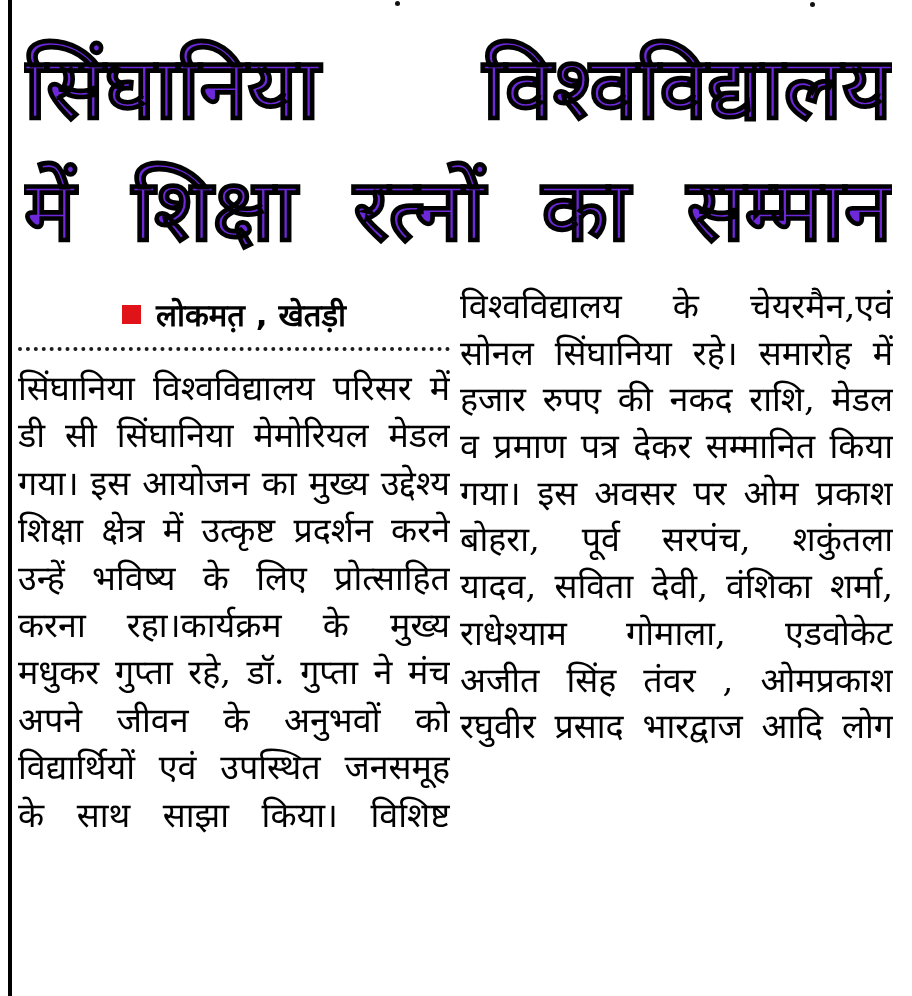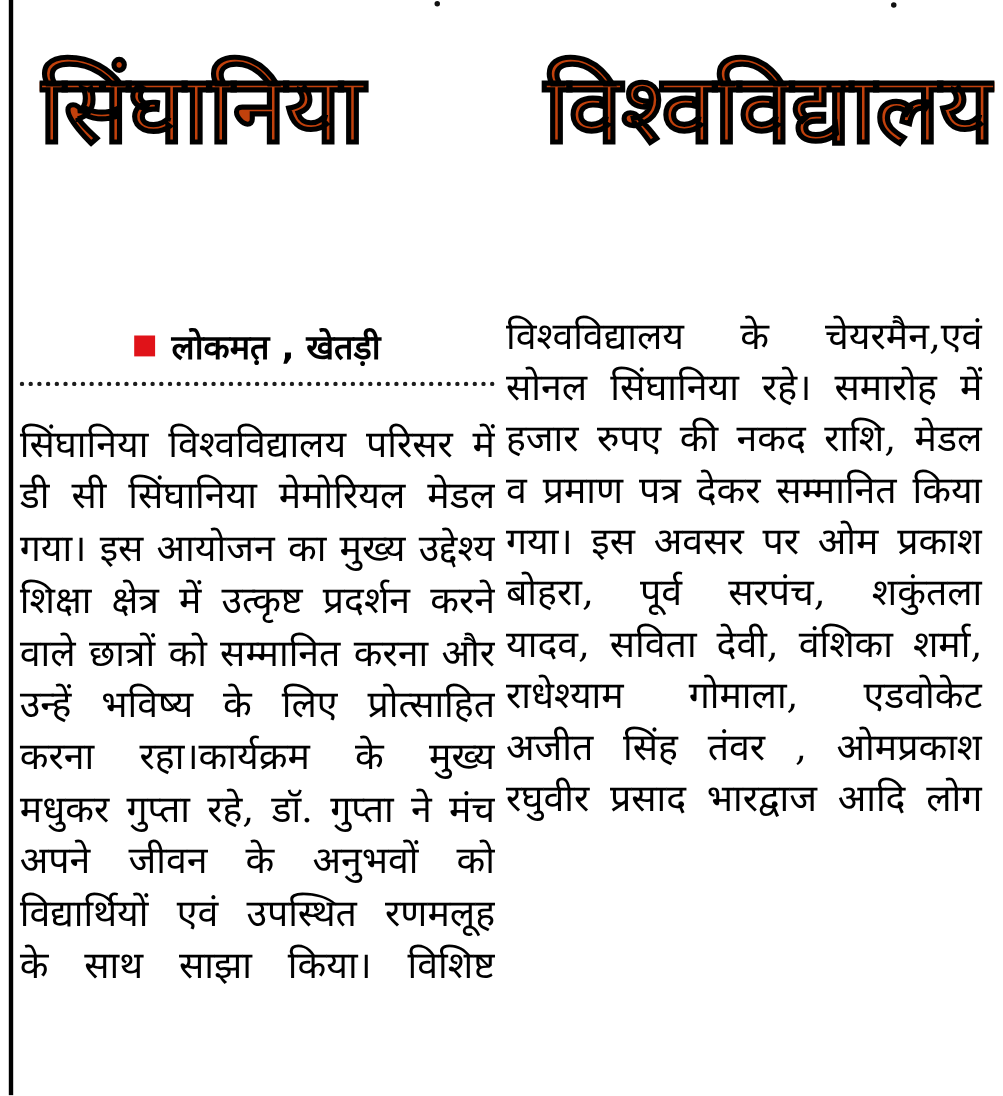--- a/index.html
+++ b/index.html
@@ -24,25 +24,25 @@
     border-radius: 50%;
     background: #111;
   }
   .speck-1 { left: 395px; top: 1px; }
   .speck-2 { left: 810px; top: 2px; }
 
   .headline {
     position: absolute;
     left: 20px; top: 26px;
     width: 868px;
-    margin: 16px;
+    margin: 4px;
     font-family: "DejaVu Sans", sans-serif;
     font-weight: 900;
     font-size: 86px;
-    color: #c2410c;
+    color: #6d28d9;
   }
   .headline-line {
     display: block;
     height: 122px;
     line-height: 116px;
     text-align: justify;
     text-align-last: justify;
     -moz-text-align-last: justify;
     -webkit-text-stroke: 2px #000;
     overflow: hidden;
@@ -66,21 +66,21 @@
   .byline-bullet {
     width: 19px; height: 19px;
     background: #e01319;
     flex: 0 0 auto;
   }
   .dotted-rule {
     border-top: 4px dotted #1c1c1c;
     height: 0;
     margin-top: 12px;
   }
-  .body-left  { margin-top: 30px; }
+  .body-left  { margin-top: 14px; }
   .text-line {
     font-size: 34px;
     text-align: justify;
     text-align-last: justify;
     -moz-text-align-last: justify;
     overflow: hidden;
   }
   .body-left .text-line  { height: 47.4px; line-height: 47.4px; }
   .body-right .text-line { height: 46.7px; line-height: 46.7px; }
   .text-line.last-line {
@@ -93,39 +93,39 @@
 <body>
 
 <div class="page">
 
   <div class="left-rule"></div>
   <div class="speck speck-1"></div>
   <div class="speck speck-2"></div>
 
   <h1 class="headline">
     <span class="headline-line">सिंघानिया विश्वविद्यालय</span>
+    <span class="headline-line">में शिक्षा रत्नों का सम्मान</span>
   </h1>
 
   <div class="col col-left">
     <div class="byline">
       <span class="byline-bullet"></span>
       <span class="byline-text">लोकमत़ , खेतड़ी</span>
     </div>
     <div class="dotted-rule"></div>
     <div class="body-left">
       <div class="text-line">सिंघानिया विश्वविद्यालय परिसर में</div>
       <div class="text-line">डी सी सिंघानिया मेमोरियल मेडल</div>
       <div class="text-line">गया। इस आयोजन का मुख्य उद्देश्य</div>
       <div class="text-line">शिक्षा क्षेत्र में उत्कृष्ट प्रदर्शन करने</div>
-      <div class="text-line">वाले छात्रों को सम्मानित करना और</div>
       <div class="text-line">उन्हें भविष्य के लिए प्रोत्साहित</div>
       <div class="text-line">करना रहा।कार्यक्रम के मुख्य</div>
       <div class="text-line">मधुकर गुप्ता रहे, डॉ. गुप्ता ने मंच से</div>
       <div class="text-line">अपने जीवन के अनुभवों को</div>
-      <div class="text-line">विद्यार्थियों एवं उपस्थित रणमलूह</div>
+      <div class="text-line">विद्यार्थियों एवं उपस्थित जनसमूह</div>
       <div class="text-line">के साथ साझा किया। विशिष्ट</div>
     </div>
   </div>
 
   <div class="col col-right">
     <div class="body-right">
       <div class="text-line">विश्वविद्यालय के चेयरमैन,एवं</div>
       <div class="text-line">सोनल सिंघानिया रहे। समारोह में</div>
       <div class="text-line">हजार रुपए की नकद राशि, मेडल</div>
       <div class="text-line">व प्रमाण पत्र देकर सम्मानित किया</div>

